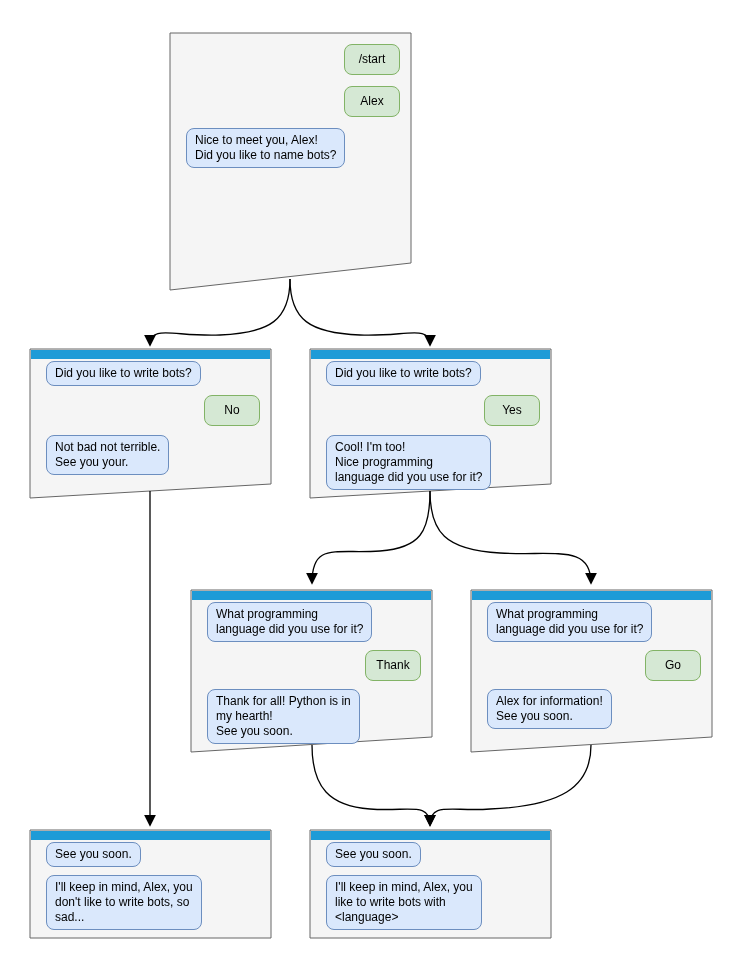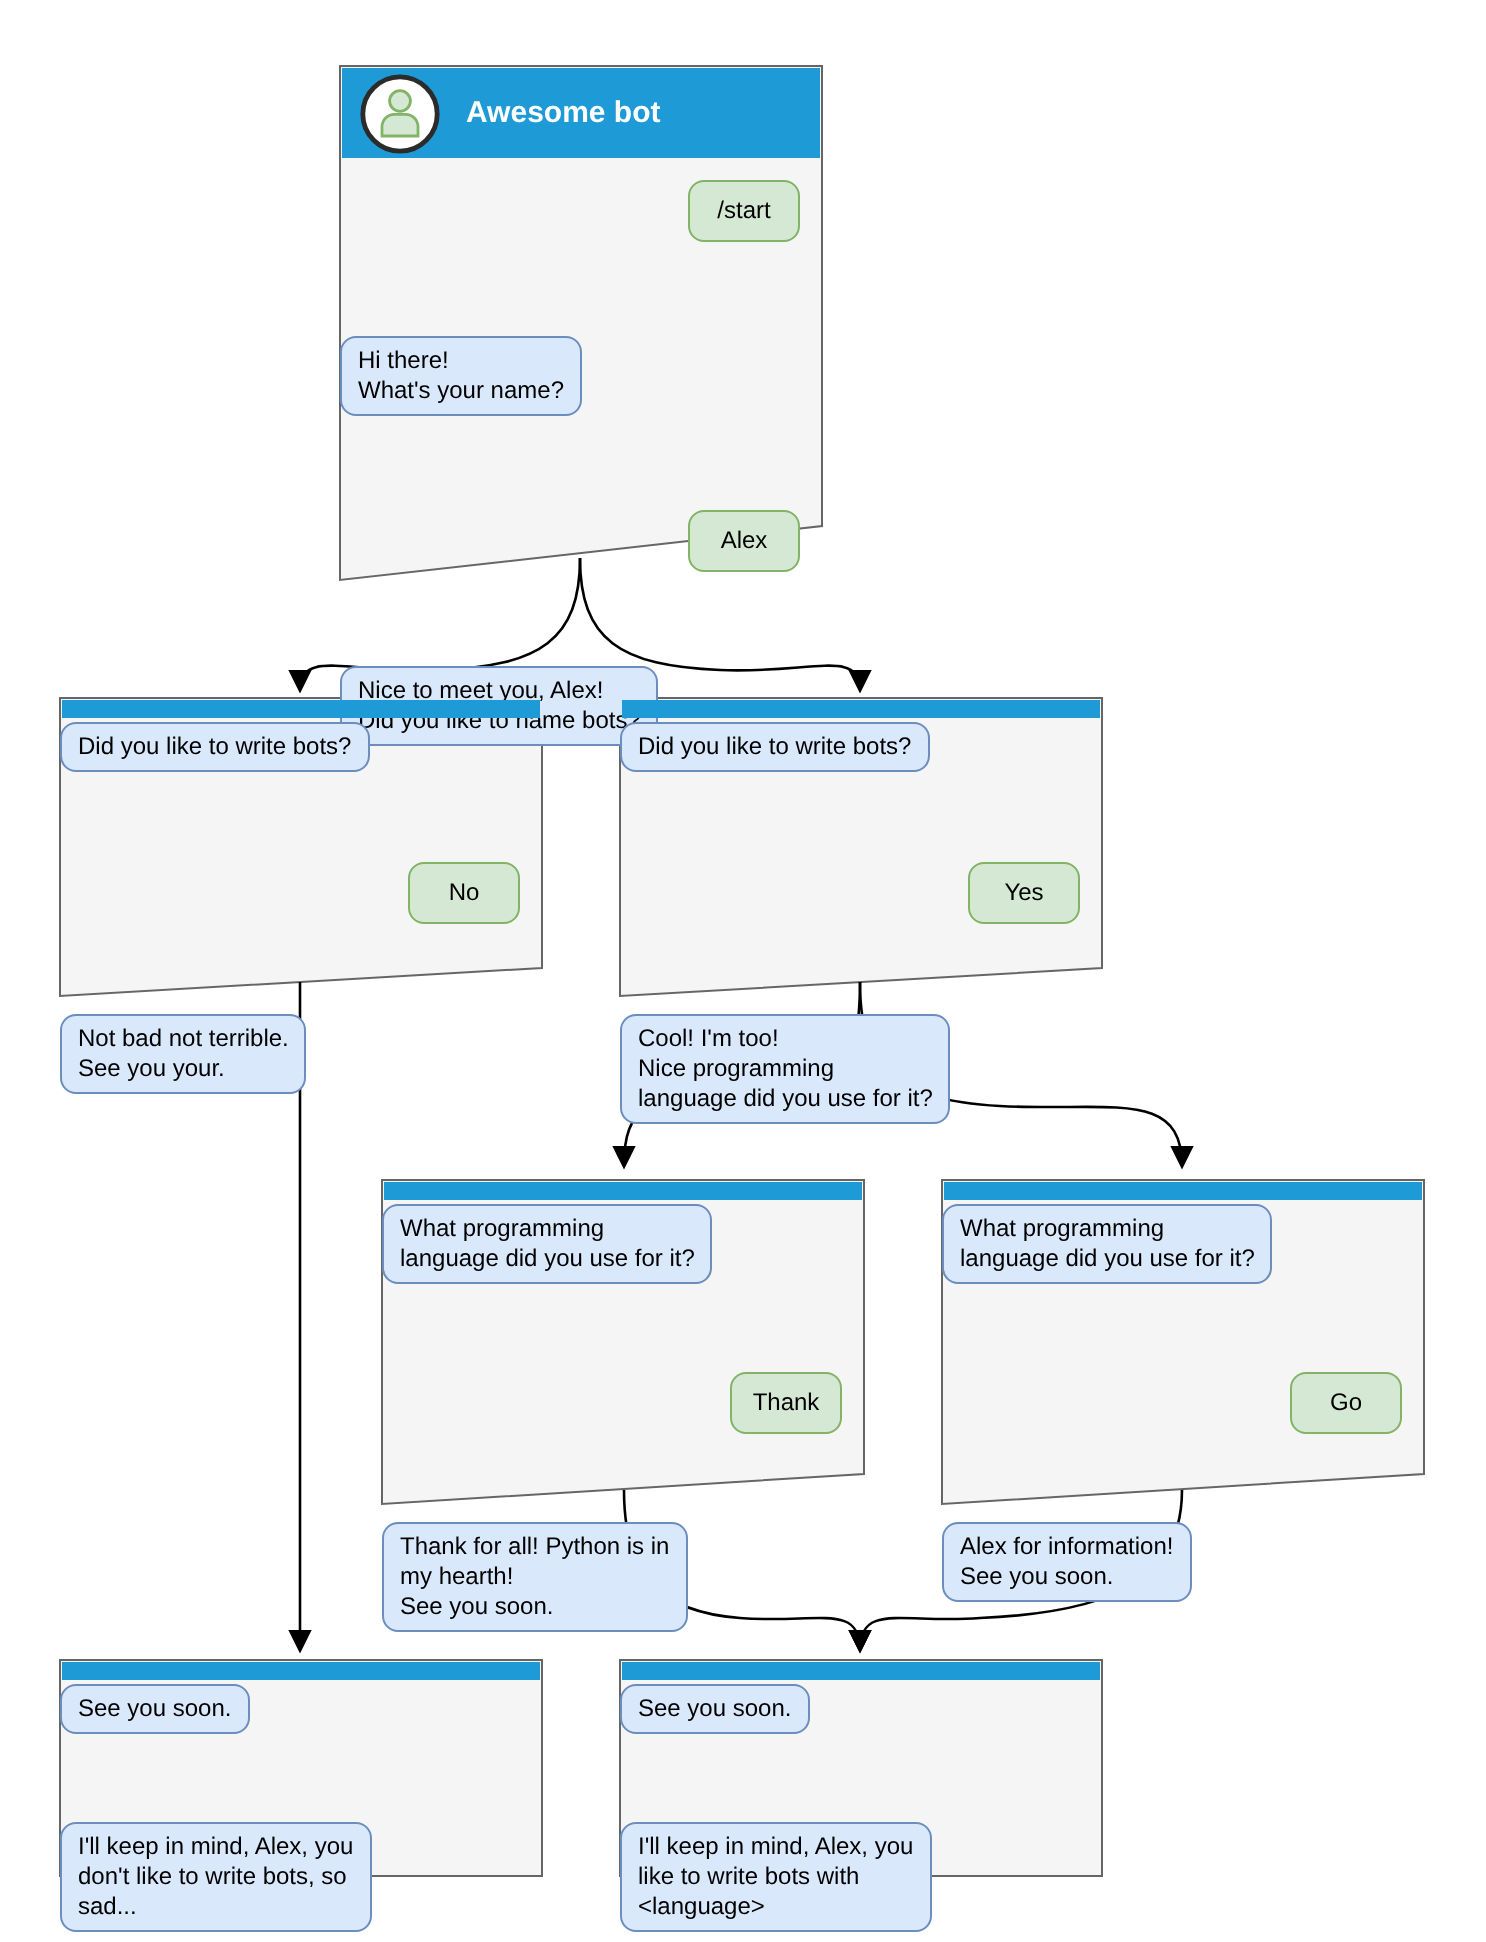--- a/index.html
+++ b/index.html
@@ -28,21 +28,21 @@
     background:var(--header-blue);
     display:flex;align-items:center;gap:13px;
     padding-left:9px;box-sizing:border-box;
   }
   .avatar{width:40px;height:40px;display:block;flex:0 0 auto;}
   .person{fill:var(--user-fill);stroke:var(--user-border);stroke-width:1.4;}
   .title{color:#ffffff;font-size:15px;font-weight:bold;}
 
   .strip{height:9px;margin:1px 1px 0 1px;background:var(--header-blue);}
 
-  .msgs{display:flex;flex-direction:column;padding:2px 11px 0 0;gap:36px;}
+  .msgs{display:flex;flex-direction:column;padding:2px 11px 0 16px;}
   .w-main .msgs{padding-top:11px;}
   .w-main .msgs .bubble{margin-bottom:11px;}
   .msgs .bubble{margin-bottom:9px;}
   .w-python .msgs .bubble,.w-go .msgs .bubble{margin-bottom:8px;}
   .w-end-no .msgs .bubble,.w-end-yes .msgs .bubble{margin-bottom:8px;}
 
   .bubble{
     font-size:12px;line-height:1.25;color:#000;
     border-radius:8px;white-space:pre-line;
     box-sizing:border-box;
@@ -80,32 +80,22 @@
     <path class="edge" marker-end="url(#arr)" d="M290,279 C290,320 270,333 220,335 C175,337 150,324 150,345"></path>
     <path class="edge" marker-end="url(#arr)" d="M290,279 C290,320 310,333 360,335 C405,337 430,324 430,345"></path>
     <path class="edge" marker-end="url(#arr)" d="M430,491 C430,532 420,548 380,551 C335,554 312,542 312,583"></path>
     <path class="edge" marker-end="url(#arr)" d="M430,491 C430,532 445,550 500,553 C555,556 591,544 591,583"></path>
     <path class="edge" marker-end="url(#arr)" d="M312,745 C312,788 330,806 370,809 C408,812 430,801 430,825"></path>
     <path class="edge" marker-end="url(#arr)" d="M591,745 C591,788 560,806 490,809 C452,812 430,801 430,825"></path>
     <path class="edge" marker-end="url(#arr)" d="M150,491 L150,825"></path>
   </svg>
 
   <div class="win w-main">
-    <div class="main-header">
-      <svg class="avatar" viewBox="0 0 40 40">
-        <circle cx="20" cy="20" r="18.6" fill="#ffffff" stroke="#2b2b2b" stroke-width="2.4"></circle>
-        <circle class="person" cx="20" cy="13.5" r="5.2"></circle>
-        <path class="person" d="M11 31 v-4.6 a6.2 6.2 0 0 1 6.2-6.2 h5.6 a6.2 6.2 0 0 1 6.2 6.2 V31 z"></path>
-      </svg>
-      <span class="title">Awesome bot</span>
-    </div>
     <div class="msgs">
       <div class="bubble user">/start</div>
-      <div class="bubble bot">Hi there!
-What's your name?</div>
       <div class="bubble user">Alex</div>
       <div class="bubble bot">Nice to meet you, Alex!
 Did you like to name bots?</div>
     </div>
   </div>
 
   <div class="win w-no">
     <div class="strip"></div>
     <div class="msgs">
       <div class="bubble bot">Did you like to write bots?</div>

